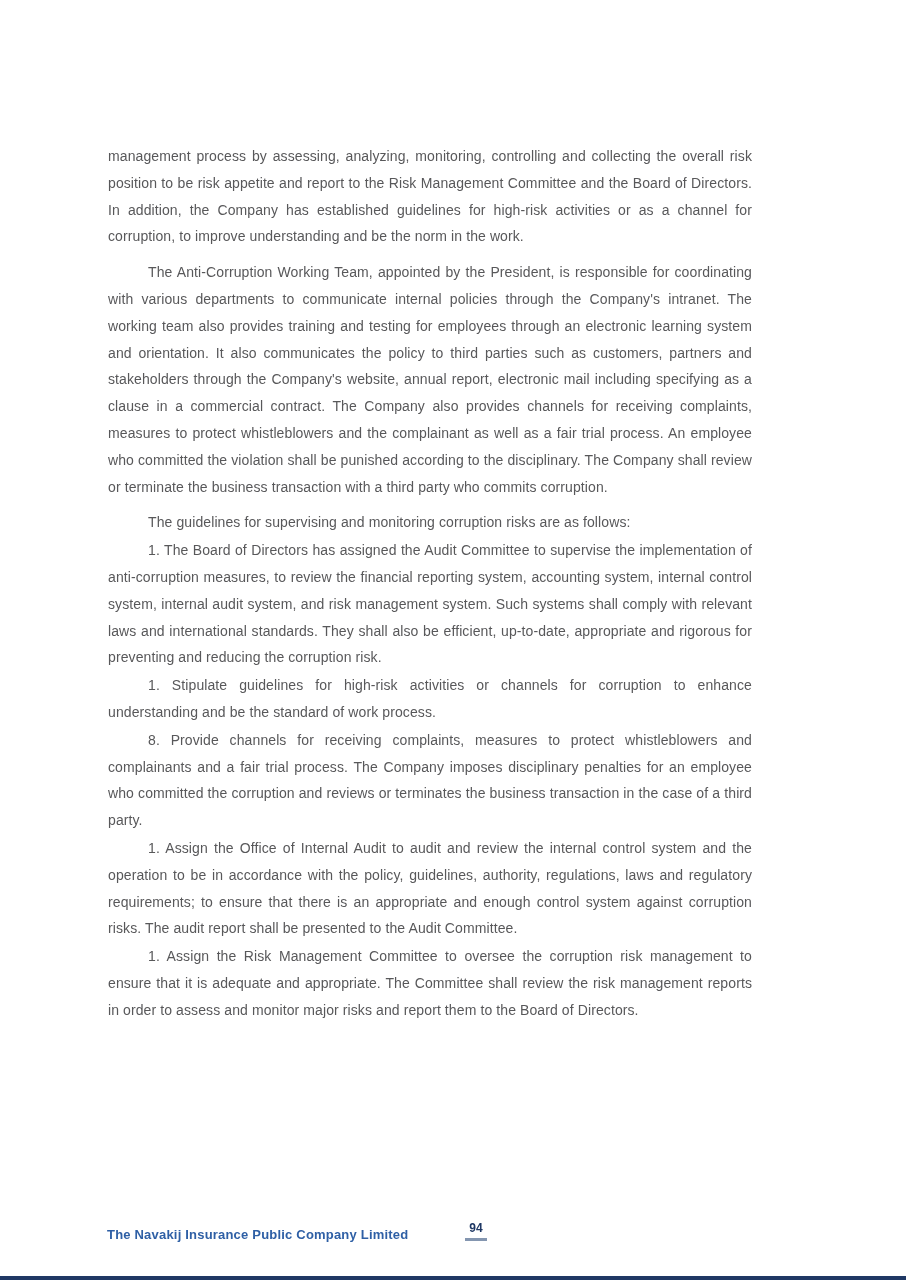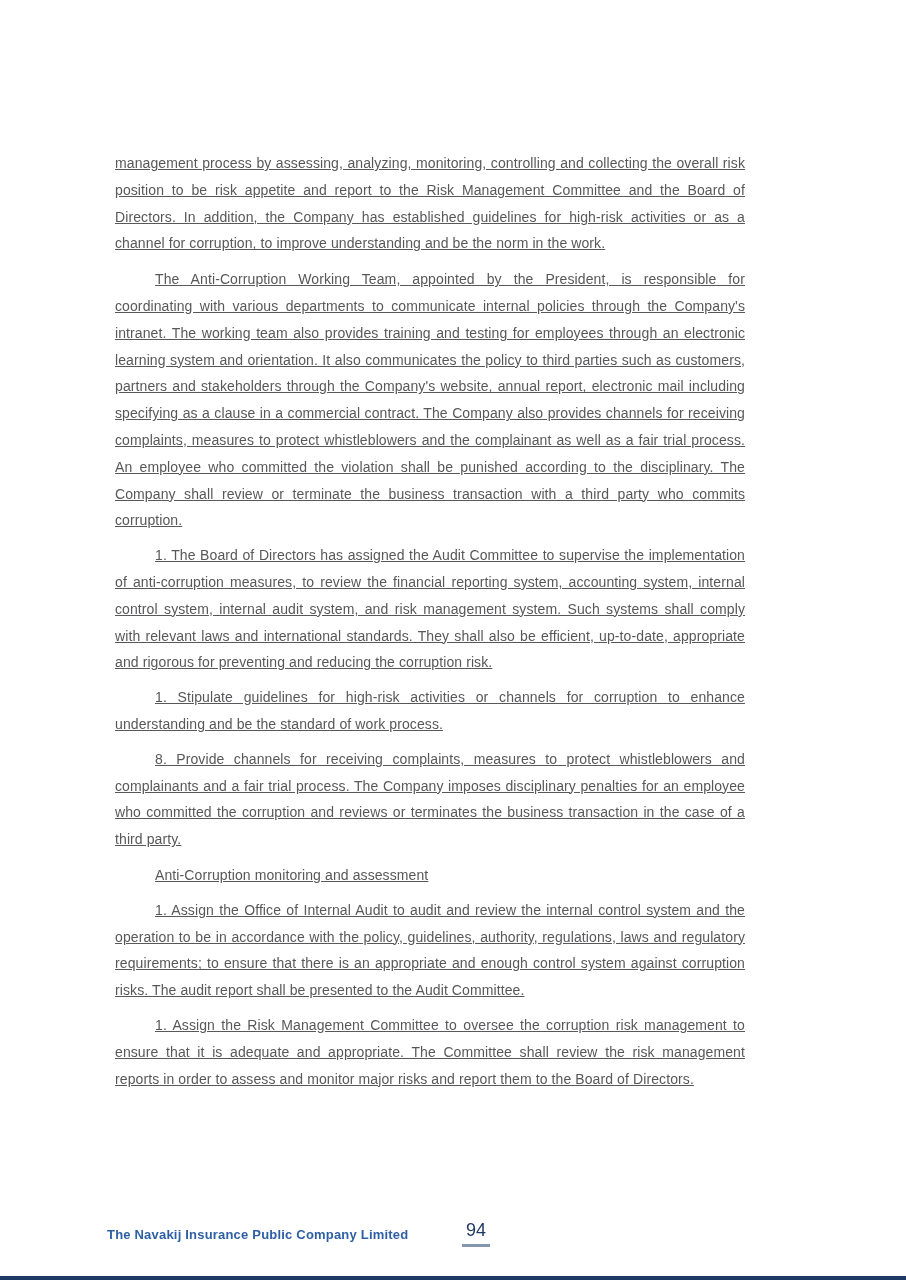--- a/index.html
+++ b/index.html
@@ -14,27 +14,26 @@
     overflow: hidden;
     font-family: "Liberation Sans", sans-serif;
   }
   .content {
     position: absolute;
     left: 107px;
     top: 142px;
     width: 646px;
   }
   p.para {
-    margin: 8px;
+    margin: 1px;
     font-size: 14px;
     line-height: 26.8px;
     text-align: justify;
     color: var(--body-text, #58585a);
     letter-spacing: 0.1px;
-    text-decoration: underline;
   }
   p.para.indent {
     text-indent: 40px;
   }
   p.para.gap {
     margin-top: 9px;
   }
   .footer {
     position: absolute;
     left: 0;
@@ -53,22 +52,22 @@
   }
   .pagenum-wrap {
     position: absolute;
     left: 0;
     top: 0;
     width: 100%;
     text-align: center;
   }
   .pagenum {
     display: inline-block;
-    font-size: 18px;
-    font-weight: normal;
+    font-size: 12px;
+    font-weight: bold;
     color: var(--page-number, #1f3864);
     border-bottom: 3px solid var(--page-number-underline, #8496b0);
     padding: 2px 4px 3px 4px;
     margin-left: 46px;
   }
   .bottom-bar {
     position: absolute;
     left: 0;
     bottom: 0;
     width: 100%;
@@ -76,24 +75,24 @@
     background: var(--bottom-bar, #1f3864);
   }
 </style>
 </head>
 <body>
 
 <div class="page">
   <main class="content">
       <p class="para">management process by assessing, analyzing, monitoring, controlling and collecting the overall risk position to be risk appetite and report to the Risk Management Committee and the Board of Directors. In addition, the Company has established guidelines for high-risk activities or as a channel for corruption, to improve understanding and be the norm in the work.</p>
       <p class="para indent gap">The Anti-Corruption Working Team, appointed by the President, is responsible for coordinating with various departments to communicate internal policies through the Company's intranet. The working team also provides training and testing for employees through an electronic learning system and orientation. It also communicates the policy to third parties such as customers, partners and stakeholders through the Company's website, annual report, electronic mail including specifying as a clause in a commercial contract. The Company also provides channels for receiving complaints, measures to protect whistleblowers and the complainant as well as a fair trial process. An employee who committed the violation shall be punished according to the disciplinary. The Company shall review or terminate the business transaction with a third party who commits corruption.</p>
+      <p class="para indent gap">The guidelines for supervising and monitoring corruption risks are as follows:</p>
       <p class="para indent">1. The Board of Directors has assigned the Audit Committee to supervise the implementation of anti-corruption measures, to review the financial reporting system, accounting system, internal control system, internal audit system, and risk management system. Such systems shall comply with relevant laws and international standards. They shall also be efficient, up-to-date, appropriate and rigorous for preventing and reducing the corruption risk.</p>
       <p class="para indent">1. Stipulate guidelines for high-risk activities or channels for corruption to enhance understanding and be the standard of work process.</p>
       <p class="para indent">8. Provide channels for receiving complaints, measures to protect whistleblowers and complainants and a fair trial process. The Company imposes disciplinary penalties for an employee who committed the corruption and reviews or terminates the business transaction in the case of a third party.</p>
-      <p class="para indent gap">Anti-Corruption monitoring and assessment</p>
       <p class="para indent">1. Assign the Office of Internal Audit to audit and review the internal control system and the operation to be in accordance with the policy, guidelines, authority, regulations, laws and regulatory requirements; to ensure that there is an appropriate and enough control system against corruption risks. The audit report shall be presented to the Audit Committee.</p>
       <p class="para indent">1. Assign the Risk Management Committee to oversee the corruption risk management to ensure that it is adequate and appropriate. The Committee shall review the risk management reports in order to assess and monitor major risks and report them to the Board of Directors.</p>
     </main>
 
   <footer class="footer">
     <span class="pagenum-wrap">
       <span class="pagenum">94</span>
     </span>
     <span class="company">The Navakij Insurance Public Company Limited</span>
   </footer>

